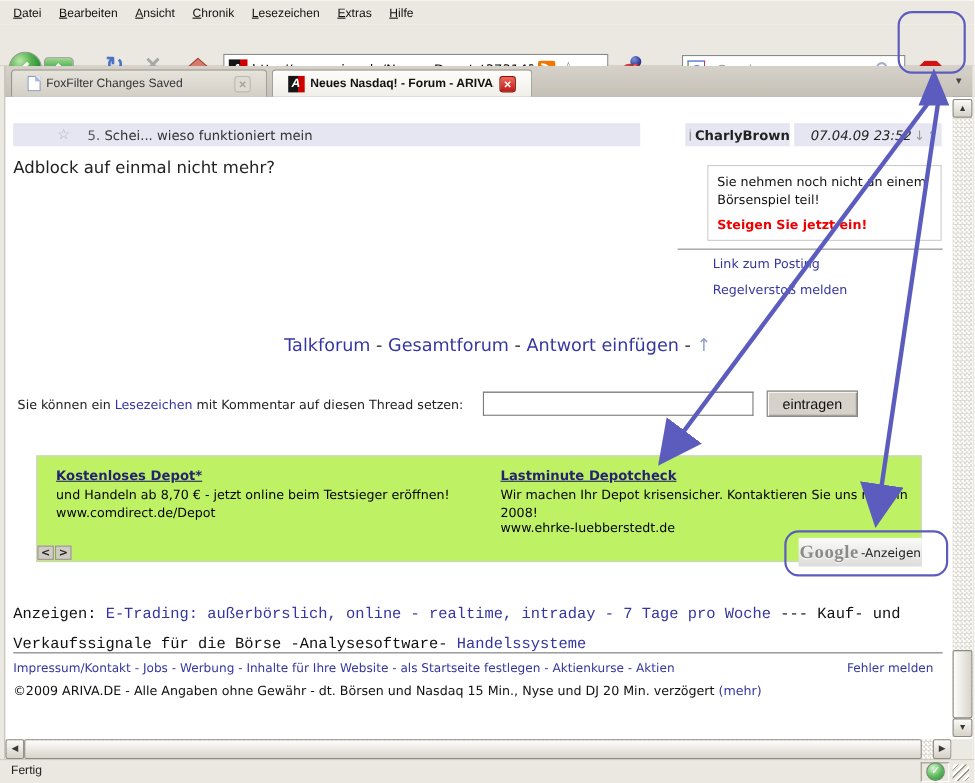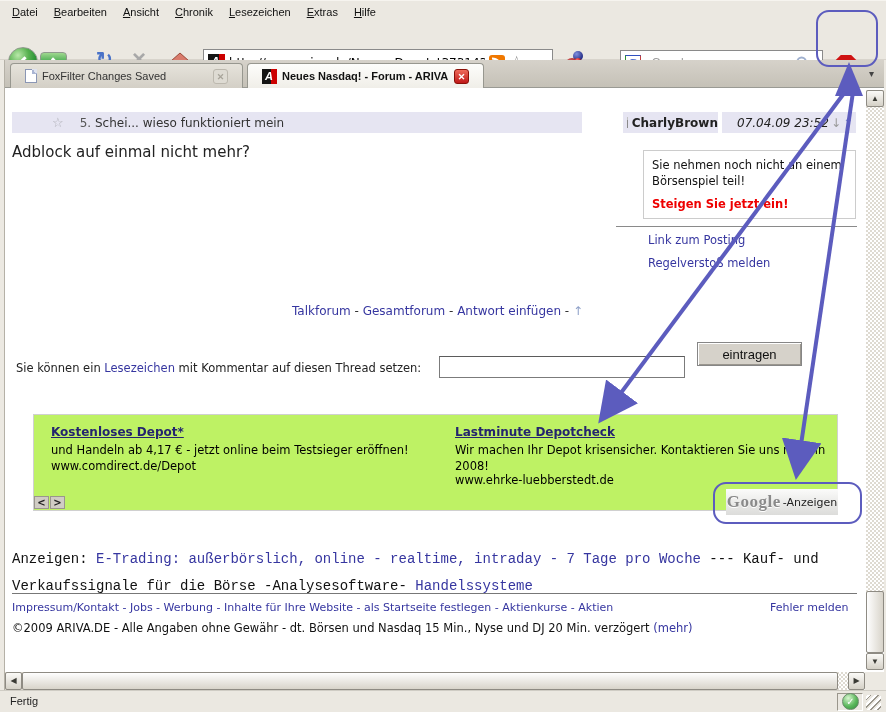--- a/index.html
+++ b/index.html
@@ -228,33 +228,33 @@
   <div class="abs" style="left:12px; top:143px; font-size:15px; color:#222;">Adblock auf einmal nicht mehr?</div>
 
   <div class="abs game-box">
     <div>Sie nehmen noch nicht an einem Börsenspiel teil!</div>
     <div class="cta">Steigen Sie jetzt ein!</div>
   </div>
   <div class="abs" style="left:616px; top:226px; width:241px; height:1px; background:#8a8a8a;"></div>
   <div class="abs page-link" style="left:648px; top:233px; font-size:11.5px;">Link zum Posting</div>
   <div class="abs page-link" style="left:648px; top:256px; font-size:11.5px;">Regelverstoß melden</div>
 
-  <div class="abs" style="left:15px; top:304px; width:845px; text-align:center; font-size:12px;">
+  <div class="abs" style="left:30px; top:304px; width:845px; text-align:center; font-size:16px;">
     <span class="page-link">Talkforum</span><span class="sep"> - </span><span class="page-link">Gesamtforum</span><span class="sep"> - </span><span class="page-link">Antwort einfügen</span><span class="sep"> - </span><span style="color:#8ea0c8;">↑</span>
   </div>
 
   <div class="abs" style="left:16px; top:361px; font-size:11.5px; white-space:nowrap;">
     <span>Sie können ein </span><span class="page-link">Lesezeichen</span><span> mit Kommentar auf diesen Thread setzen:</span>
   </div>
   <input class="abs input-sunken" style="left: 439px; top: 356px; width: 246px; height: 22px;">
-  <button class="abs btn-classic" style="left:697px; top:342px; width:105px; height:24px;">eintragen</button>
+  <button class="abs btn-classic" style="left:697px; top:355px; width:83px; height:24px;">eintragen</button>
 
   <div class="abs adbox">
     <div class="abs ad-title" style="left:17px; top:10px;">Kostenloses Depot*</div>
-    <div class="abs ad-body" style="left:17px; top:28px; width:395px;">und Handeln ab 4,17 € - jetzt online beim Testsieger eröffnen!</div>
+    <div class="abs ad-body" style="left:17px; top:28px; width:395px;">und Handeln ab 8,70 € - jetzt online beim Testsieger eröffnen!</div>
     <div class="abs ad-body green-url" style="left:17px; top:44px;">www.comdirect.de/Depot</div>
 
     <div class="abs ad-title" style="left:421px; top:10px;">Lastminute Depotcheck</div>
     <div class="abs ad-body" style="left:421px; top:28px; width:372px; line-height:1.35;">Wir machen Ihr Depot krisensicher. Kontaktieren Sie uns noch in 2008!</div>
     <div class="abs ad-body green-url" style="left:421px; top:58px;">www.ehrke-luebberstedt.de</div>
 
     <button class="abs mini-btn" style="left:0; top:81px;">&lt;</button>
     <button class="abs mini-btn" style="left:16px; top:81px;">&gt;</button>
   </div>
   <div class="abs google-badge">

